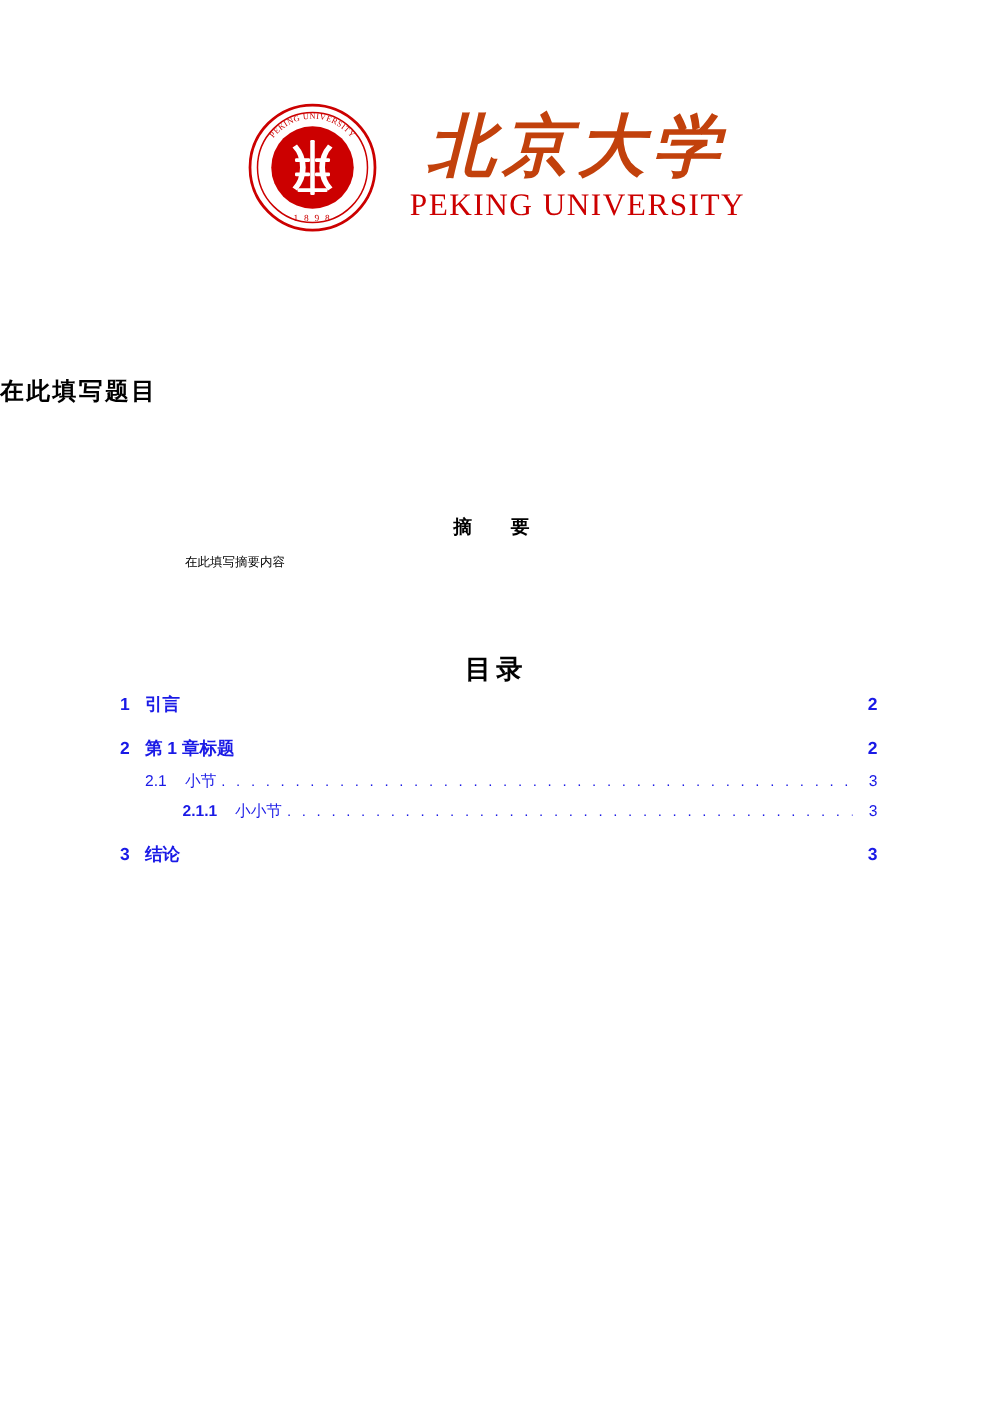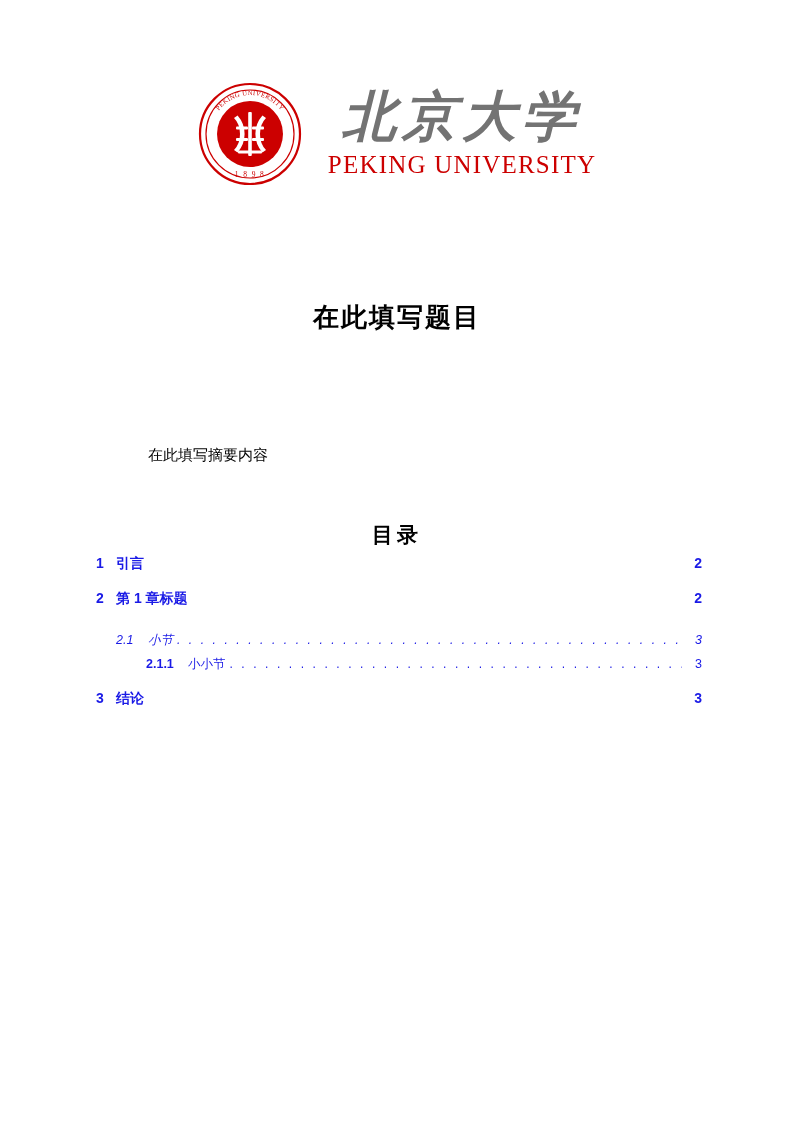--- a/index.html
+++ b/index.html
@@ -44,21 +44,21 @@
     position: relative;
     flex: none;
   }
   .wordmark {
     display: flex;
     flex-direction: column;
     align-items: center;
     justify-content: center;
   }
   .cn-name {
-    color: #737373;
+    color: #c2410c;
     font-family: "Liberation Serif", "DejaVu Serif", serif;
     font-size: 54px;
     font-weight: bold;
     letter-spacing: 6px;
     line-height: 1.05;
     font-style: italic;
     white-space: nowrap;
   }
   .en-name {
     color: #cc0000;
@@ -69,22 +69,22 @@
     margin-top: 6px;
     white-space: nowrap;
   }
 
   
   .doc-title {
     position: absolute;
     top: 300px;
     left: 0;
     width: 794px;
-    text-align: center;
-    font-size: 26px;
+    text-align: left;
+    font-size: 19px;
     font-weight: bold;
     letter-spacing: 2px;
     font-family: "Liberation Sans", sans-serif;
   }
 
   
   .author-line {
     position: absolute;
     top: 358px;
     left: 0;
@@ -120,21 +120,21 @@
     font-size: 15px;
     font-weight: bold;
     letter-spacing: 8px;
     font-family: "Liberation Sans", sans-serif;
   }
   .abstract-body {
     position: absolute;
     top: 442px;
     left: 148px;
     width: 500px;
-    font-size: 15px;
+    font-size: 10px;
     line-height: 1.7;
     font-family: "Liberation Sans", sans-serif;
   }
 
   
   .toc-heading {
     position: absolute;
     top: 521px;
     left: 0;
     width: 794px;
@@ -189,23 +189,22 @@
     margin-top: 17px;
     padding-left: 0;
   }
   .lvl1 .toc-num { width: 20px; }
   .lvl1 .toc-dots { visibility: hidden; }
 
   
   .lvl2 {
     font-size: 12.5px;
     font-weight: normal;
-    margin-top: 24px;
+    margin-top: 9px;
     padding-left: 20px;
-    font-style: italic;
   }
   .lvl2 .toc-num { width: 32px; }
 
   
   .lvl3 {
     font-size: 12.5px;
     font-weight: normal;
     margin-top: 7px;
     padding-left: 50px;
   }
@@ -249,20 +248,21 @@
       <div class="wordmark">
         <div class="cn-name">北京大学</div>
         <div class="en-name">PEKING UNIVERSITY</div>
       </div>
     </div>
   </div>
 
   <div class="doc-title">在此填写题目</div>
 
 
+  <div class="abstract-heading">摘　要</div>
   <div class="abstract-body">在此填写摘要内容</div>
 
   <div class="toc-heading">目录</div>
 
   <div class="toc">
 
     <div class="toc-row lvl1 first-row">
       <span class="toc-num">1</span>
       <span class="toc-text">引言</span>
       <span class="toc-dots">. . . . . . . . . . . . . . . . . . . . . . . . . . . . . . . . . . . . . . . . . . . . . . . . .</span>

